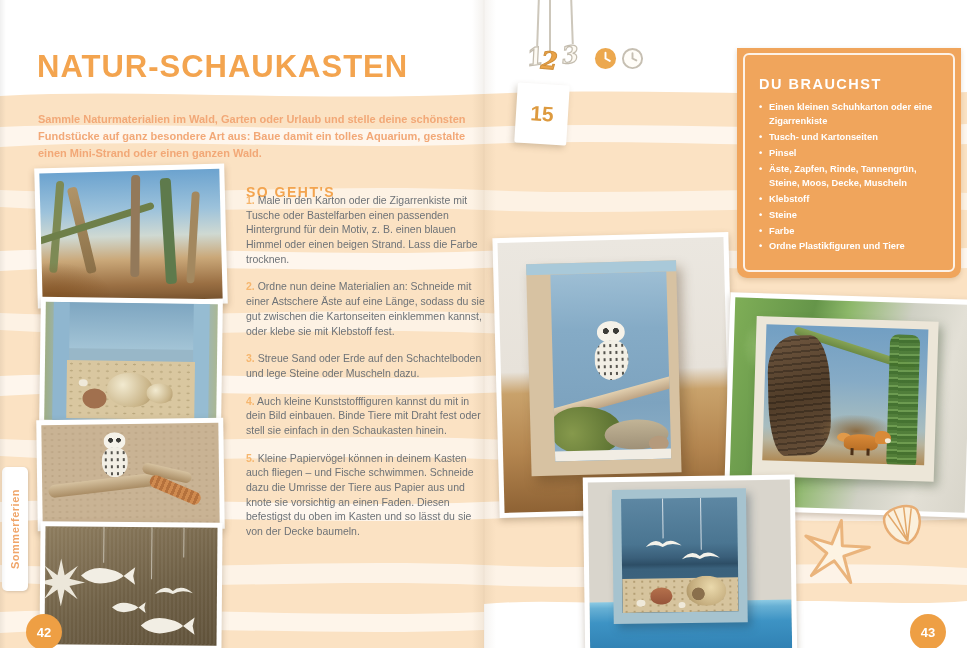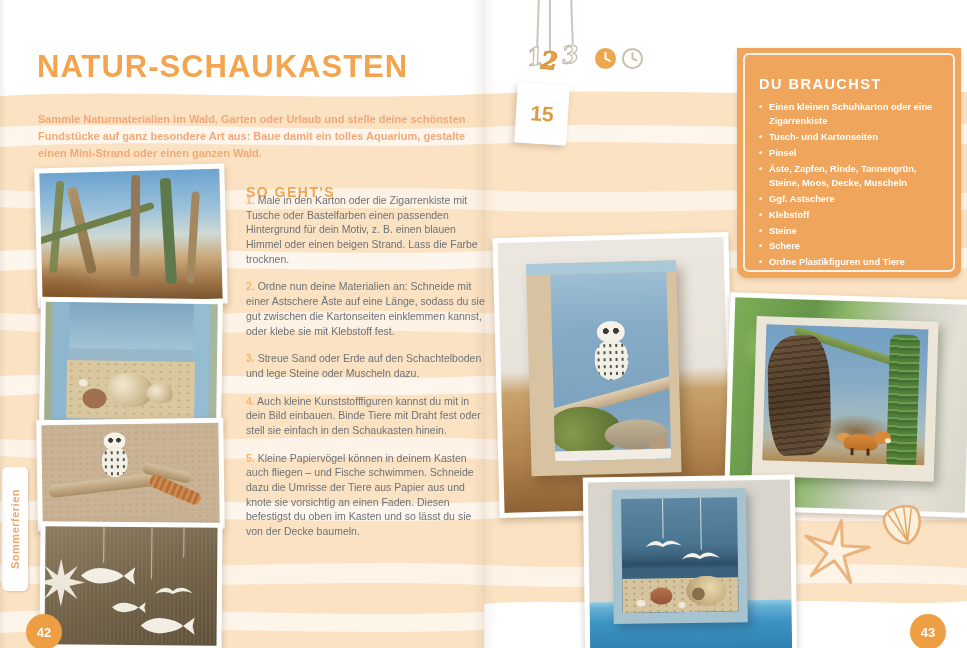--- a/index.html
+++ b/index.html
@@ -209,24 +209,23 @@
 
   <aside class="materials">
     <div class="inner-border"></div>
     <div class="content">
       <h2>DU BRAUCHST</h2>
       <ul>
         <li><span>Einen kleinen Schuhkarton oder eine Zigarrenkiste</span></li>
         <li><span>Tusch- und Kartonseiten</span></li>
         <li><span>Pinsel</span></li>
         <li><span>Äste, Zapfen, Rinde, Tannengrün, Steine, Moos, Decke, Muscheln</span></li>
-        <li><span>Ggf. Astschere</span></li>
         <li><span>Klebstoff</span></li>
         <li><span>Steine</span></li>
-        <li><span>Schere</span></li>
+        <li><span>Farbe</span></li>
         <li><span>Ordne Plastikfiguren und Tiere</span></li>
       </ul>
     </div>
   </aside>
 
   <h2 class="sogehts-title">SO GEHT'S</h2>
   <div class="steps">
     <p><span class="step-num">1.</span> <span>Male in den Karton oder die Zigarrenkiste mit Tusche oder Bastelfarben einen passenden Hintergrund für dein Motiv, z. B. einen blauen Himmel oder einen beigen Strand. Lass die Farbe trocknen.</span></p>
     <p><span class="step-num">2.</span> <span>Ordne nun deine Materialien an: Schneide mit einer Astschere Äste auf eine Länge, sodass du sie gut zwischen die Kartonseiten einklemmen kannst, oder klebe sie mit Klebstoff fest.</span></p>
     <p><span class="step-num">3.</span> <span>Streue Sand oder Erde auf den Schachtelboden und lege Steine oder Muscheln dazu.</span></p>

